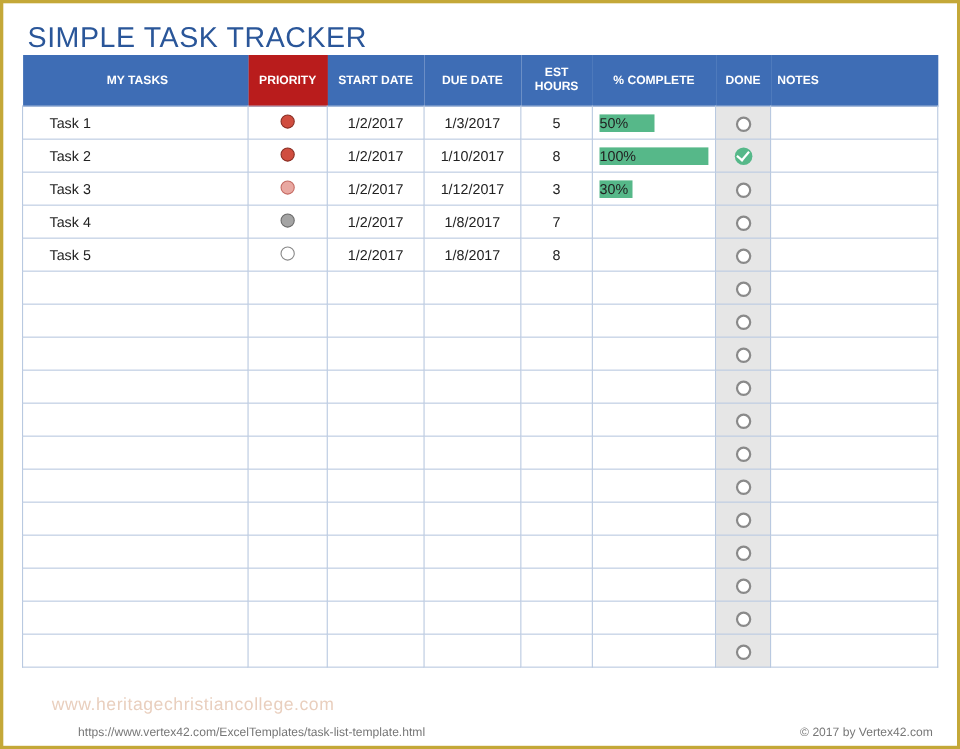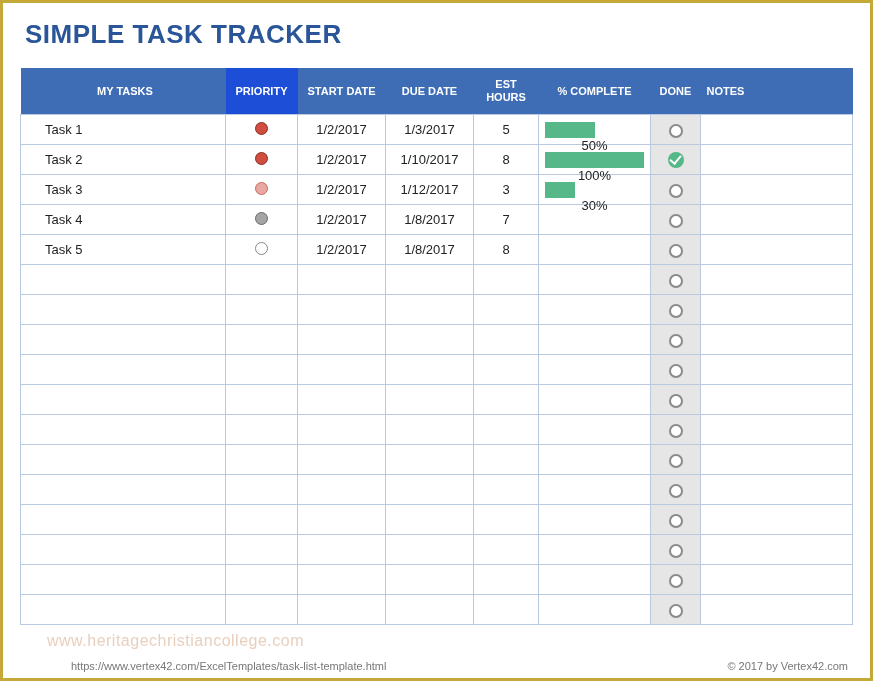--- a/index.html
+++ b/index.html
@@ -8,43 +8,43 @@
       background: #fff;
       width: 873px;
       height: 681px;
       border: 3px solid #c4a838;
       position: relative;
       overflow: hidden;
     }
     .page-title {
       color: #2a5699;
       font-size: 26px;
-      font-weight: bold;
+      font-weight: normal;
       letter-spacing: 0.5px;
-      padding: 16px 0 18px 22px;
+      padding: 16px 0 0 22px;
       border-radius: 24px;
     }
     table {
       border-collapse: collapse;
       margin: 0 auto;
       table-layout: fixed;
       width: 832px;
     }
     thead tr { background: #3e6db5; }
     th {
       color: #fff;
       font-size: 11px;
       font-weight: bold;
       text-align: center;
       padding: 10px 6px;
       border: none;
       line-height: 1.2;
     }
     th.col-tasks { text-align: center; padding-left: 10px; width: 205px; }
-    th.col-priority { width: 72px; background: #1d4ed8; }
+    th.col-priority { width: 72px; background: #b91c1c; }
     th.col-start { width: 88px; }
     th.col-due { width: 88px; }
     th.col-est { width: 65px; margin-top: 42px; }
     th.col-complete { width: 112px; }
     th.col-done { width: 50px; }
     th.col-notes { text-align: left; width: 152px; }
     tbody td {
       border: 1px solid #b9c9e0;
       height: 30px;
       font-size: 13px;
@@ -74,24 +74,23 @@
     .pct-fill {
       position: absolute;
       left: 0; top: 2px;
       height: 16px;
       background: #56b889;
     }
     .pct-label {
       position: relative;
       display: inline-block;
       width: 100%;
-      text-align: center;
+      text-align: left;
       font-size: 13px;
       line-height: 20px;
-      margin-top: 16px;
     }
     .radio {
       display: inline-block;
       width: 14px; height: 14px;
       border-radius: 50%;
       border: 2px solid #8a8a8a;
       background: #fff;
       vertical-align: middle;
     }
     .check {

